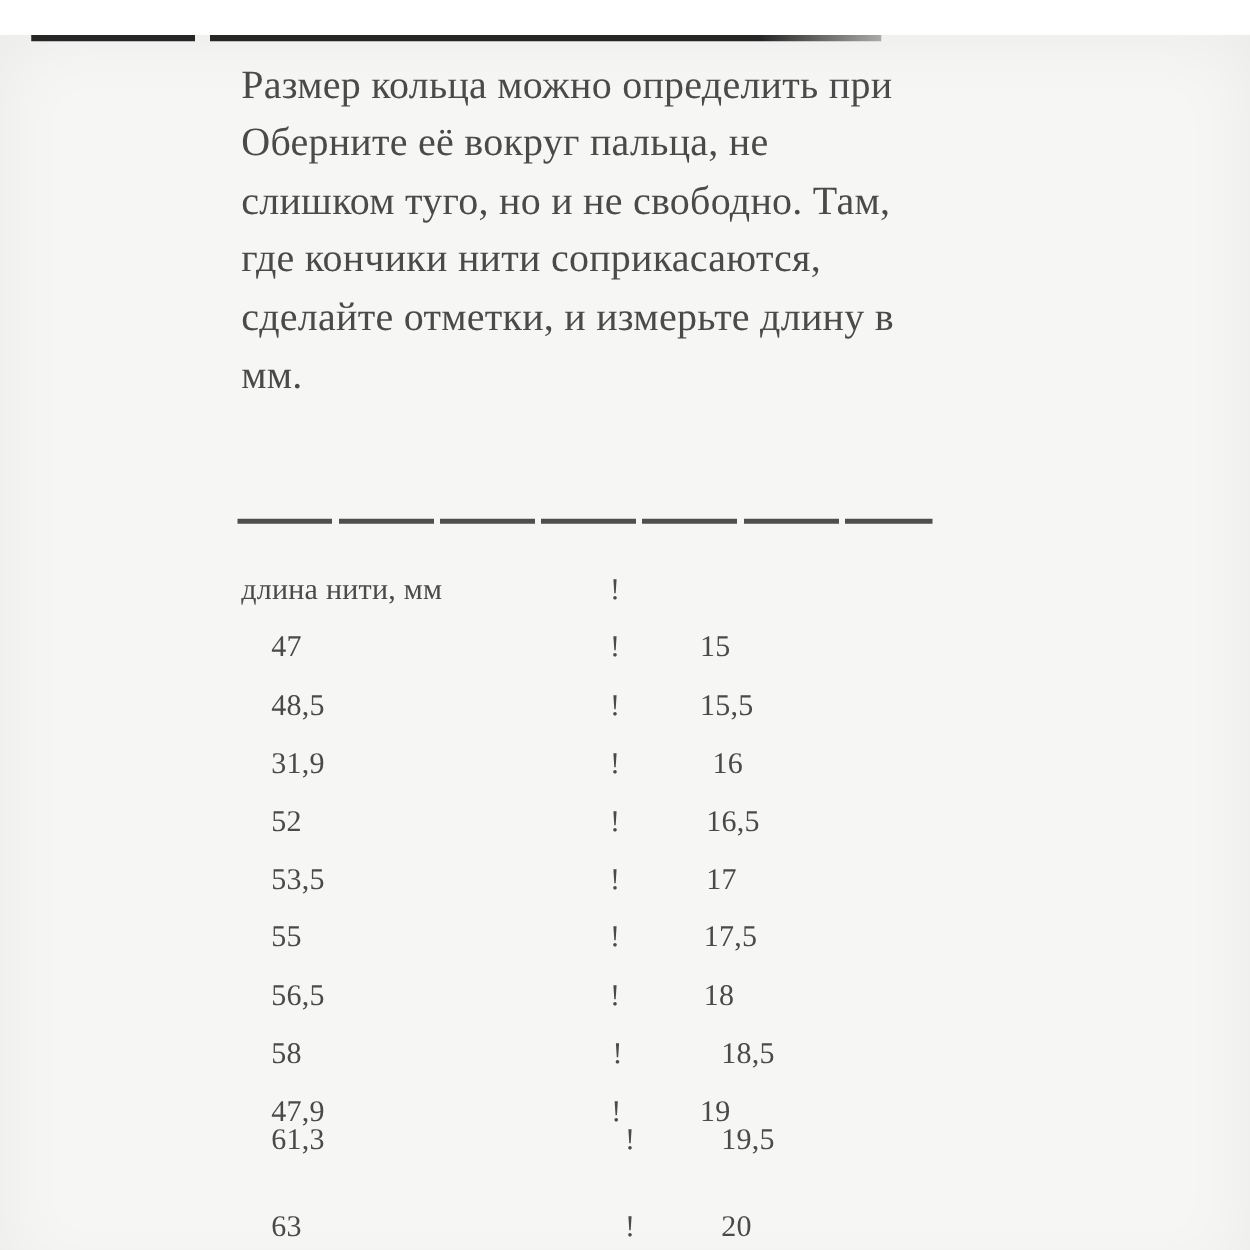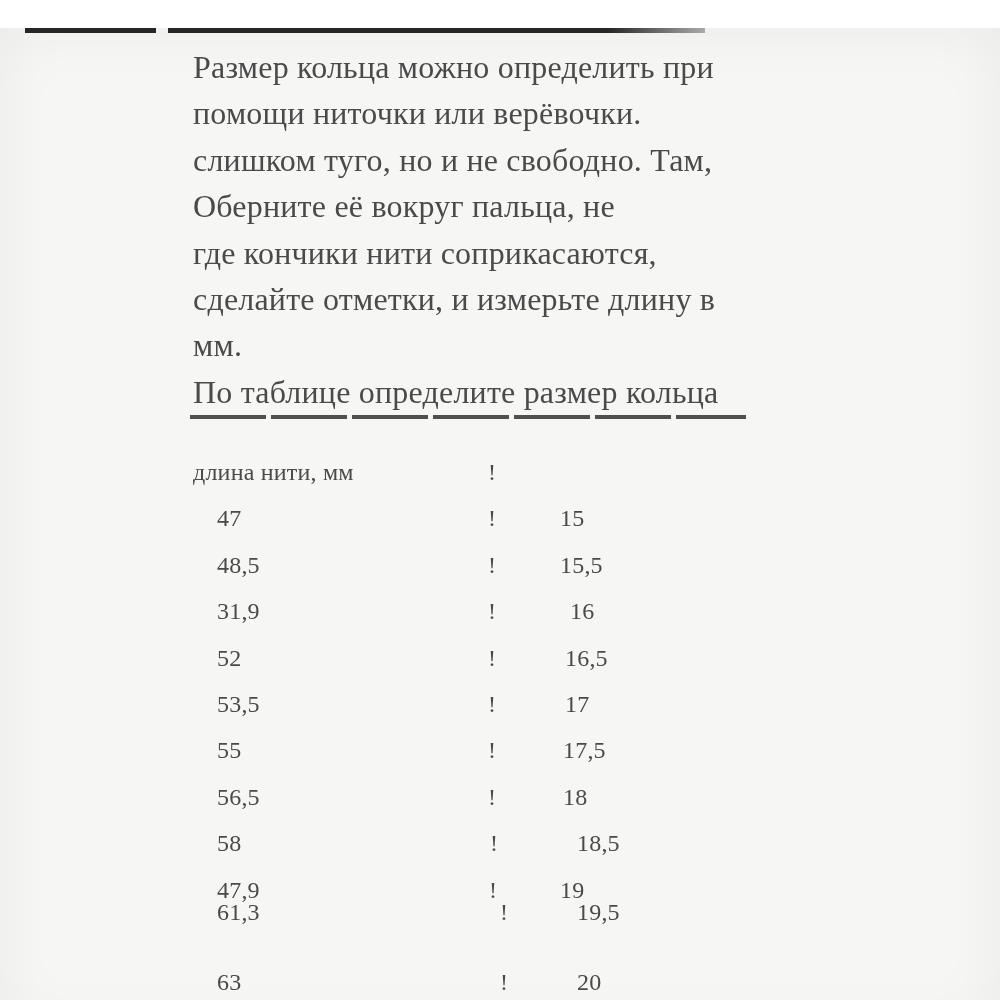--- a/index.html
+++ b/index.html
@@ -60,27 +60,25 @@
 </head>
 <body>
 
 <div class="screen">
 
   <div class="topbar seg-a"></div>
   <div class="topbar seg-b"></div>
 
   <div class="intro">
     <div class="line">Размер кольца можно определить при</div>
-    <div class="line">помощи ниточки или верёвочки.</div>
+    <div class="line">Оберните её вокруг пальца, не</div>
     <div class="line">слишком туго, но и не свободно. Там,</div>
-    <div class="line">Оберните её вокруг пальца, не</div>
     <div class="line">где кончики нити соприкасаются,</div>
     <div class="line">сделайте отметки, и измерьте длину в</div>
     <div class="line">мм.</div>
-    <div class="line">По таблице определите размер кольца</div>
   </div>
 
   <div class="divider top"></div>
 
   <div class="rtable">
 
     <div class="trow header" style="top:0">
       <span class="c1">длина нити, мм</span>
       <span class="excl">!</span>
     </div>

